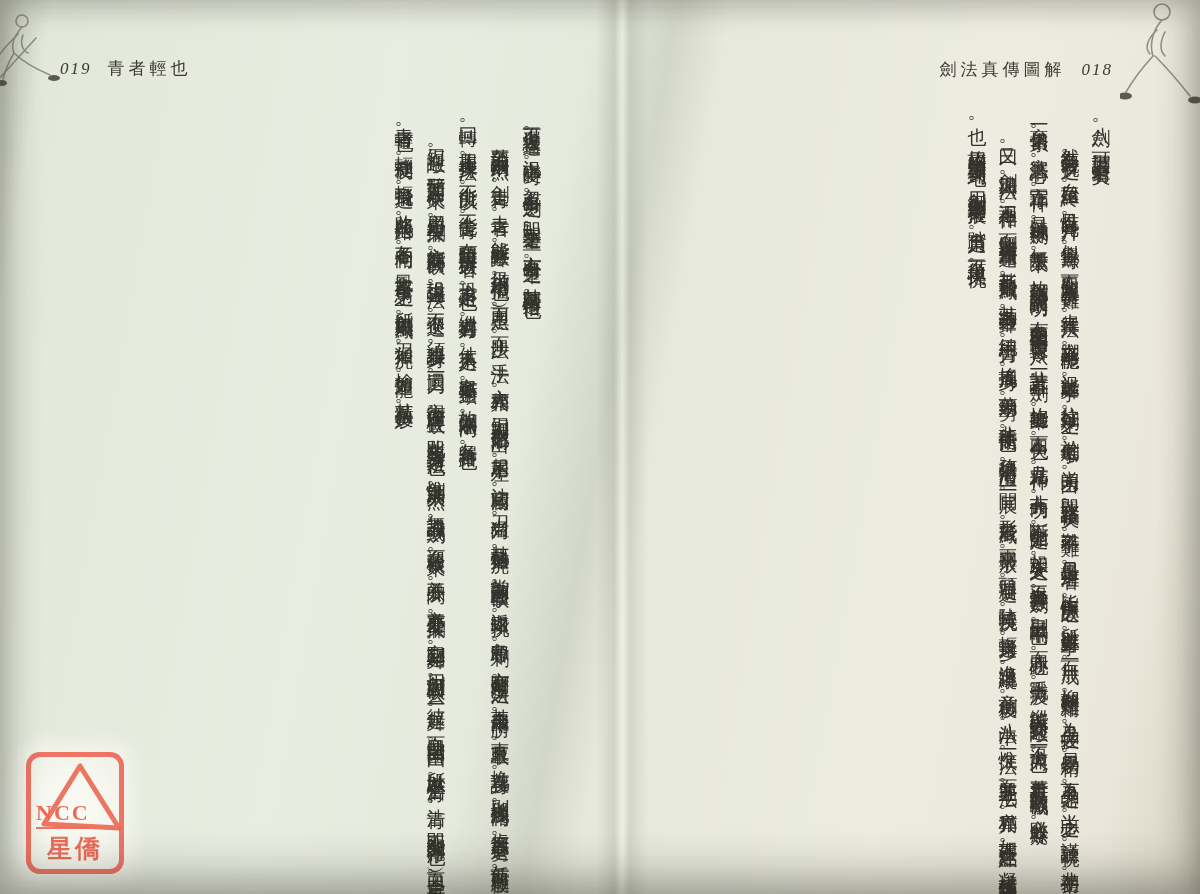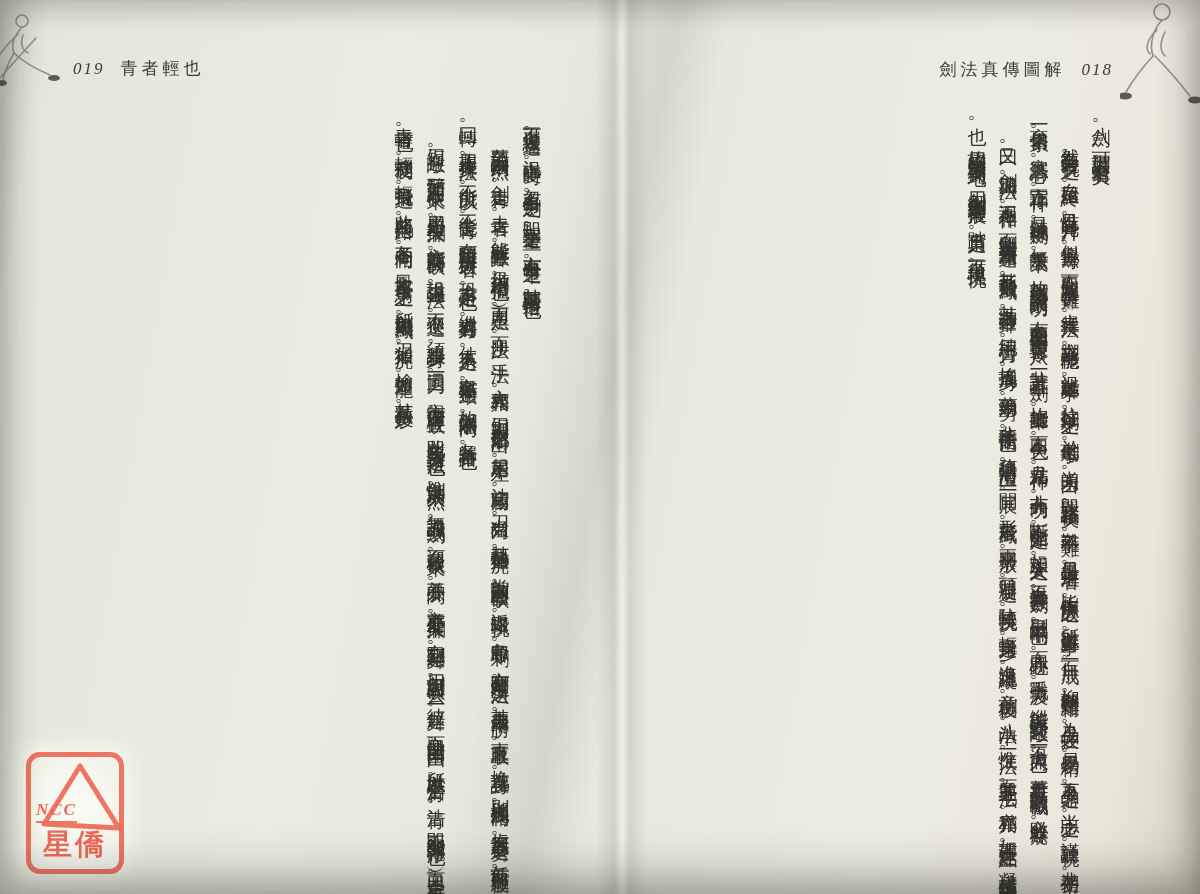--- a/index.html
+++ b/index.html
@@ -32,21 +32,21 @@
   .textblock-right { left:645px; width:472px; line-height:31px; }
   .textblock-left  { left:60px;  width:488px; line-height:32px; }
   .para { margin:0; }
   .para.indent { text-indent:21px; }
 
   
   .header { position:absolute; color:#3c3b33; font-size:17px;
     display:flex; align-items:baseline; gap:16px; white-space:nowrap; }
   .header .htitle  { letter-spacing:4px; }
   .header .pagenum { font-style:italic; letter-spacing:2px; }
-  .header-left  { left:73px; top:57px; }
+  .header-left  { left:60px; top:57px; }
   .header-right { top:46px; right:87px;margin-top:12px; }
 
   
   .sketch { position:absolute; pointer-events:none; }
   .sketch-left  { left:-8px;  top:8px; }
   .sketch-right { right:-10px; top:-4px; }
   .sketch path, .sketch circle, .sketch line { stroke:#8f9086; fill:none;
     stroke-width:1.6; stroke-linecap:round; }
   .sketch .shoe { fill:#5a5a52; stroke:none; }
 
@@ -54,24 +54,24 @@
   .stamp { position:absolute; left:26px; top:752px; width:98px; height:122px;
     border:5px solid rgba(238,104,88,0.92); border-radius:14px;
     color:#ec6a57;
     background: radial-gradient(ellipse at center,
       rgba(251,251,245,0.95) 0%, rgba(251,251,245,0.75) 55%,
       rgba(251,251,245,0.35) 100%);
     box-shadow: 0 0 18px 9px rgba(248,248,240,0.8);
   }
   .stamp svg { position:absolute; left:0; top:1px; }
   .stamp-ncc { position:absolute; left:5px; top:43px;
-    font-style:italic; font-weight:bold; font-size:17px; letter-spacing:2px;
+    font-weight:bold; font-size:22px; letter-spacing:2px;
     border-bottom:2.5px solid rgba(236,106,87,0.9); padding-bottom:1px; }
   .stamp-cjk { position:absolute; bottom:4px; width:100%; text-align:center;
-    font-weight:bold; font-size:29px; letter-spacing:3px; }
+    font-weight:bold; font-size:25px; letter-spacing:3px; }
 </style>
 </head>
 <body>
 
 <div class="photo">
   <div class="spread">
     <div class="gutter"></div>
 
     <svg class="sketch sketch-left" width="96" height="100" viewBox="0 0 96 100">
       <circle cx="30" cy="13" r="6"></circle>

